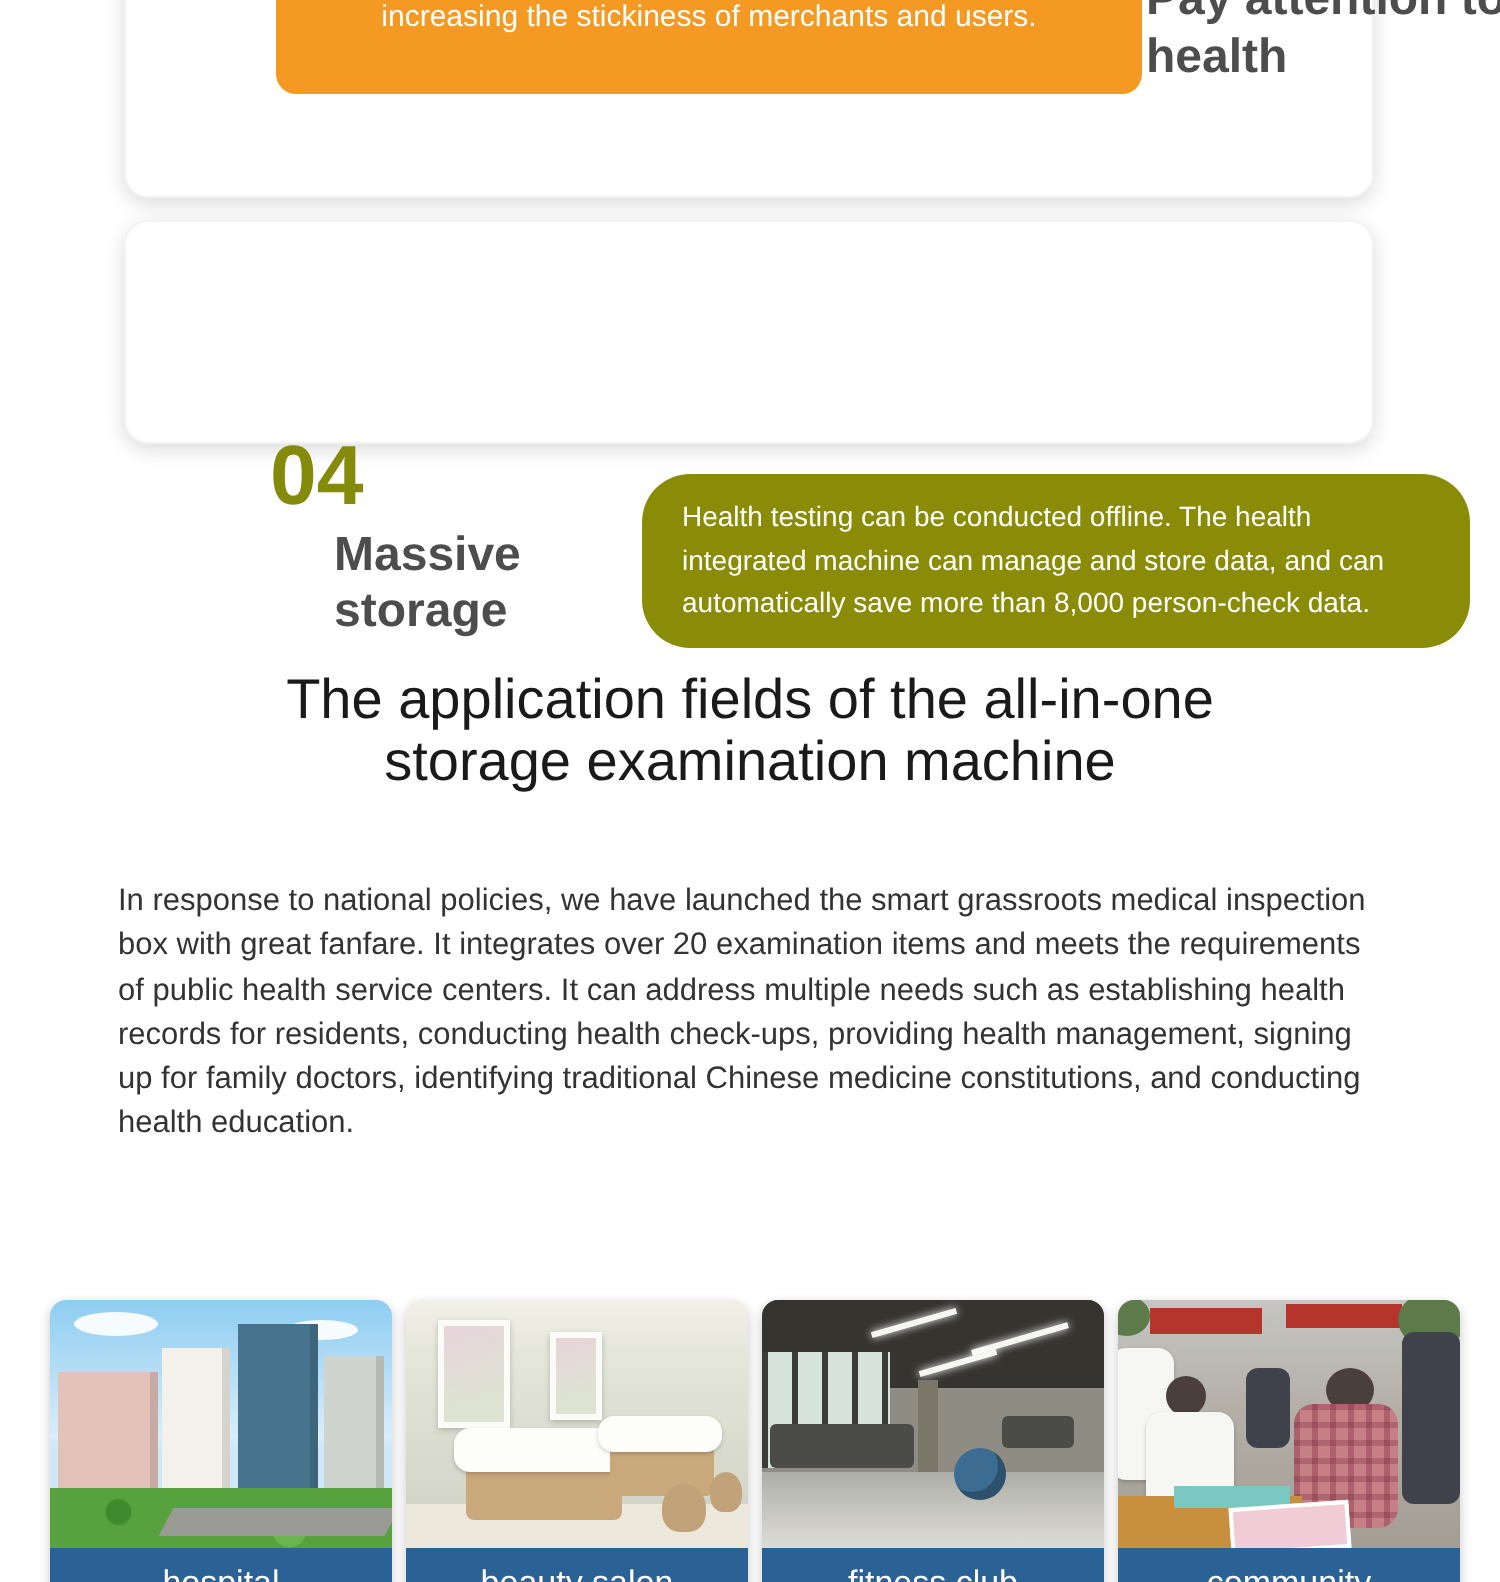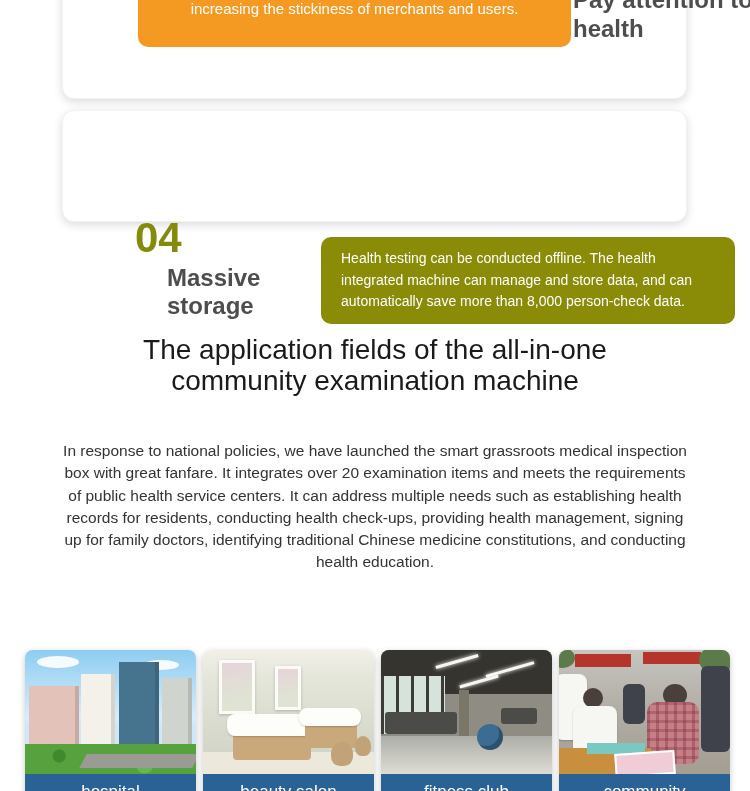--- a/index.html
+++ b/index.html
@@ -11,33 +11,33 @@
         box-shadow:0 3px 10px rgba(0,0,0,0.14);border:1px solid #f2f2f2;}
   .card-04{top:-40px;height:137px;}
   .card-05{top:110px;height:110px;}
 
   .desc-box{position:absolute;border-radius:10px;color:#fff;display:flex;align-items:center;}
   .desc-box-orange{left:75px;top:-26px;width:433px;height:112px;background:#F49A23;
         padding:14px 20px 0 20px;box-sizing:border-box;text-align:center;
         font-size:15px;line-height:22px;}
   .desc-box-olive{left:258px;top:126px;width:414px;height:87px;background:#8A8C08;
         padding:10px 20px;box-sizing:border-box;text-align:left;
-        font-size:14px;line-height:21.5px;}
+        font-size:14px;line-height:21.5px;border-radius:24px;}
 
   .big-num{position:absolute;font-weight:bold;font-size:42px;line-height:46px;}
   .num-05{left:72px;top:104px;color:#848A0A;}
 
   .feature-title{position:absolute;font-weight:bold;font-size:24px;line-height:29px;color:#4D4D4D;}
   .title-04{left:510px;top:24px;width:180px;}
   .title-05{left:72px;top:153px;width:176px;line-height:28px;margin-left:32px;}
 
   
   .apps-heading{position:absolute;left:65px;top:334px;width:620px;text-align:center;
         font-weight:normal;font-size:28px;line-height:31px;color:#1a1a1a;}
-  .apps-intro{position:absolute;left:59px;top:440px;width:632px;text-align:center;
+  .apps-intro{position:absolute;left:59px;top:440px;width:632px;text-align:left;
         font-size:15.5px;line-height:22.3px;color:#333333;}
 
   
   .app-card{position:absolute;top:650px;width:171px;height:166px;border-radius:8px;
         overflow:hidden;background:#fff;box-shadow:0 2px 6px rgba(0,0,0,0.22);}
   .app-card.c1{left:25px;} .app-card.c2{left:203px;} .app-card.c3{left:381px;} .app-card.c4{left:559px;}
   .photo{position:relative;width:171px;height:124px;overflow:hidden;}
   .caption{position:absolute;left:0;top:124px;width:171px;height:42px;background:#2A6295;
         color:#fff;font-size:17px;text-align:center;padding-top:8px;box-sizing:border-box;}
 
@@ -102,21 +102,21 @@
       <div>Massive</div>
       <div>storage</div>
     </div>
     <div class="desc-box desc-box-olive">
       <div>Health testing can be conducted offline. The health integrated machine can manage and store data, and can automatically save more than 8,000 person-check data.</div>
     </div>
   </div>
 
   <div class="apps-heading">
     <div>The application fields of the all-in-one</div>
-    <div>community examination machine</div>
+    <div>storage examination machine</div>
   </div>
 
   <div class="apps-intro">In response to national policies, we have launched the smart grassroots medical inspection box with great fanfare. It integrates over 20 examination items and meets the requirements of public health service centers. It can address multiple needs such as establishing health records for residents, conducting health check-ups, providing health management, signing up for family doctors, identifying traditional Chinese medicine constitutions, and conducting health education.</div>
 
   <div class="app-card c1">
     <div class="photo ph-hosp">
       <div class="abs cloud" style="left:12px;top:6px;width:42px;height:12px;"></div>
       <div class="abs cloud" style="left:118px;top:10px;width:36px;height:10px;"></div>
       <div class="abs bldg win-h" style="left:4px;top:36px;width:50px;height:58px;background:#e3c2ba;"></div>
       <div class="abs bldg win-h" style="left:56px;top:24px;width:34px;height:74px;background:#f3f1ea;"></div>

